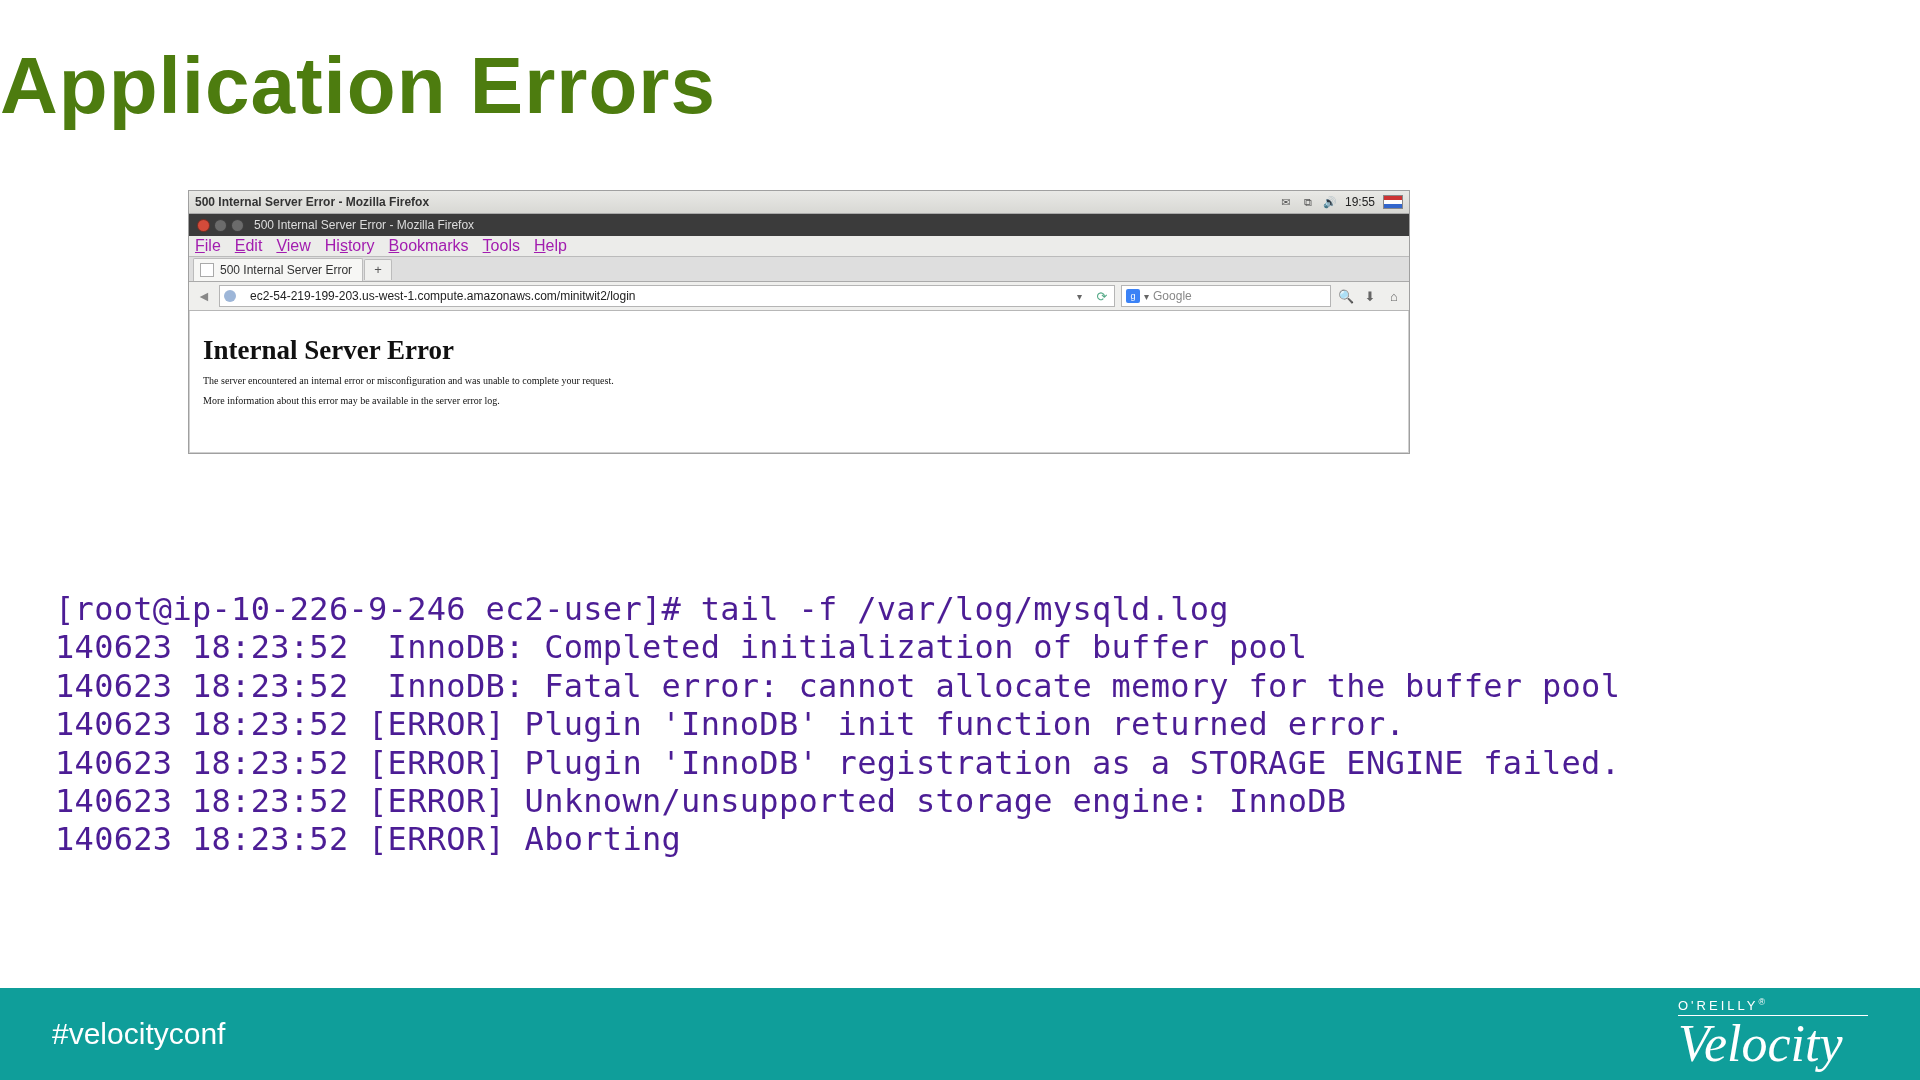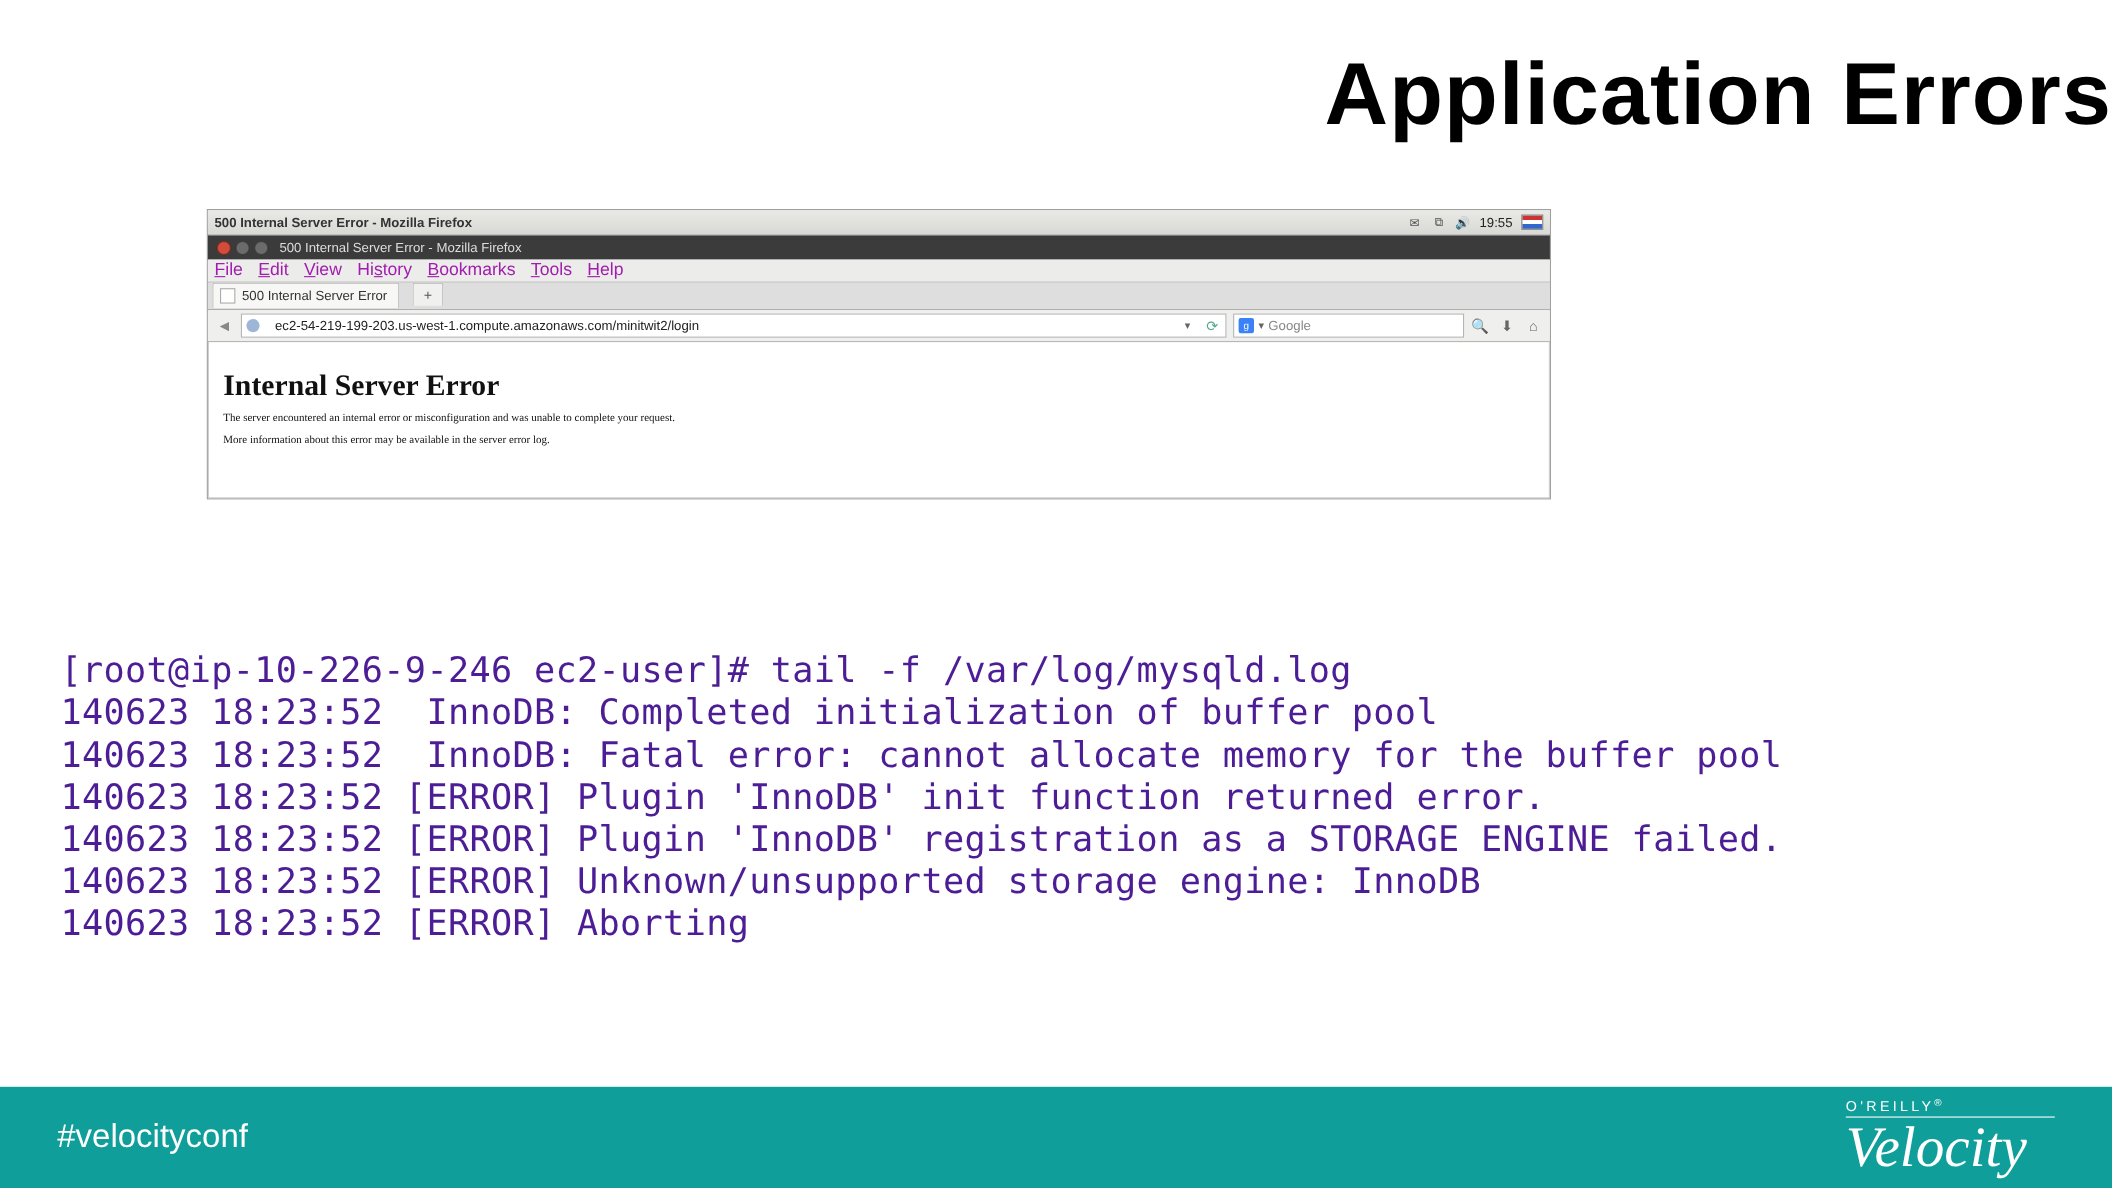--- a/index.html
+++ b/index.html
@@ -7,24 +7,24 @@
     width: 1920px; height: 1080px;
     background: #fff;
     font-family: Arial, Helvetica, sans-serif;
     overflow: hidden;
   }
 
   
   .slide-title {
     position: absolute;
     top: 40px; left: 0; right: 0;
-    text-align: right;
+    text-align: left;
     font-size: 80px;
     font-weight: 700;
-    color: #000000;
+    color: #4d7c0f;
     letter-spacing: 1px;
   }
 
   
   .browser {
     position: absolute;
     left: 188px;
     top: 190px;
     width: 1220px;
     border: 1px solid #a0a0a0;
@@ -99,23 +99,23 @@
   }
   .menubar span { cursor: default; }
   .menubar span u { text-decoration: underline; }
 
   
   .tabstrip {
     height: 24px;
     background: #dedede;
     border-bottom: 1px solid #aaa;
     display: flex;
-    align-items: flex-start;
+    align-items: center;
     padding: 0 4px;
-    gap: 12px;
+    gap: 1px;
   }
   .tab {
     height: 22px;
     background: #f7f7f5;
     border: 1px solid #bcbcbc;
     border-bottom: none;
     border-radius: 2px 2px 0 0;
     display: inline-flex;
     align-items: center;
     gap: 6px;

